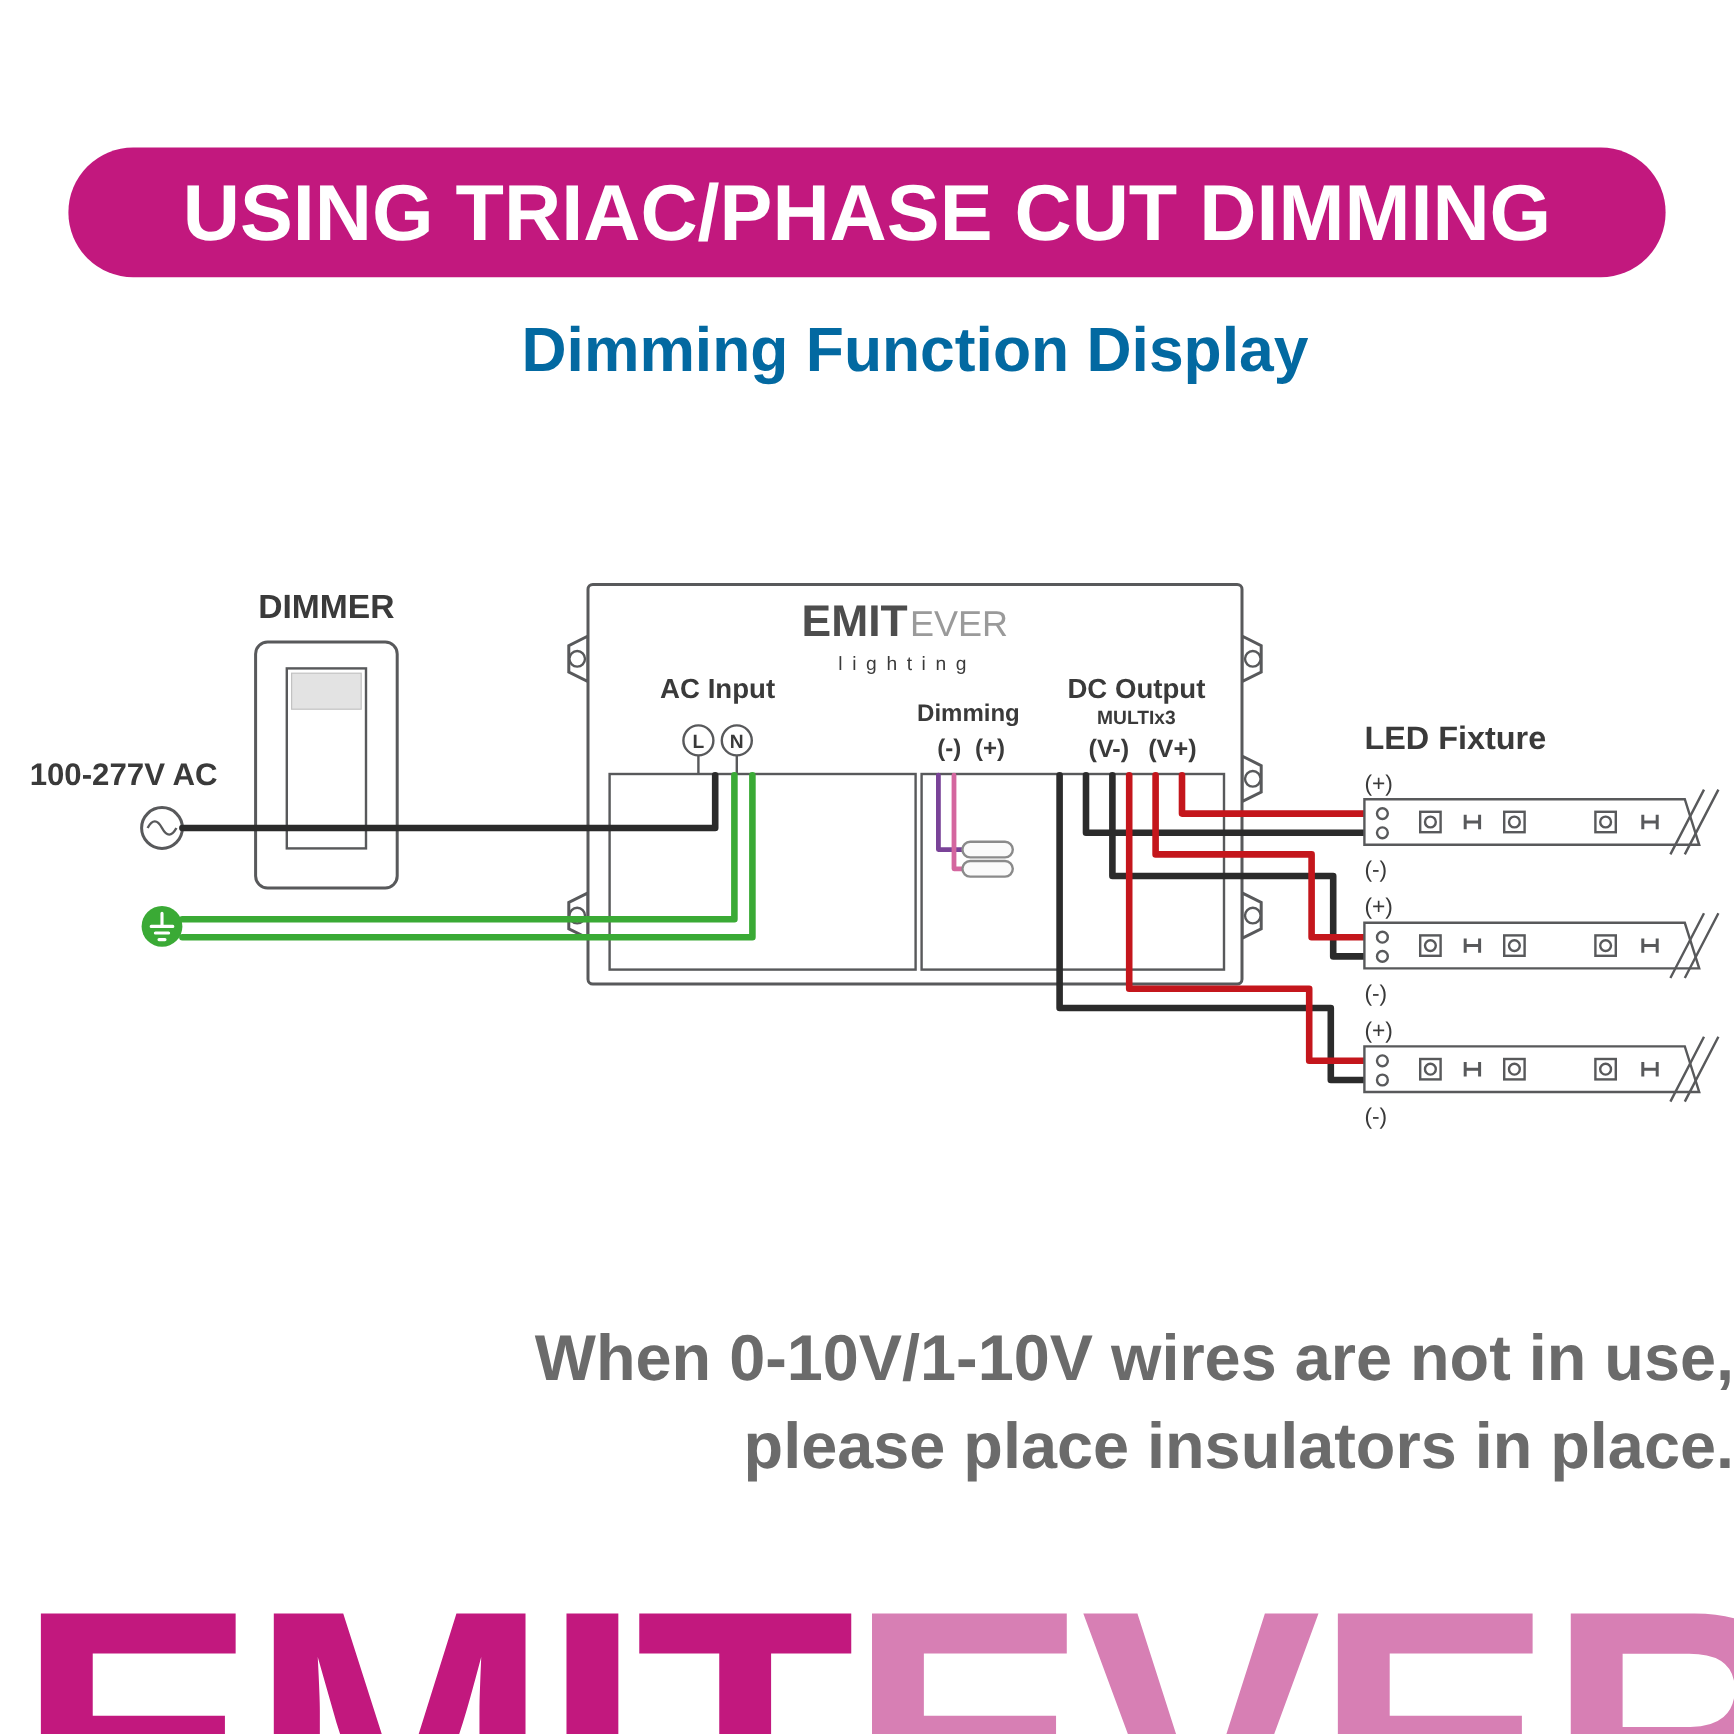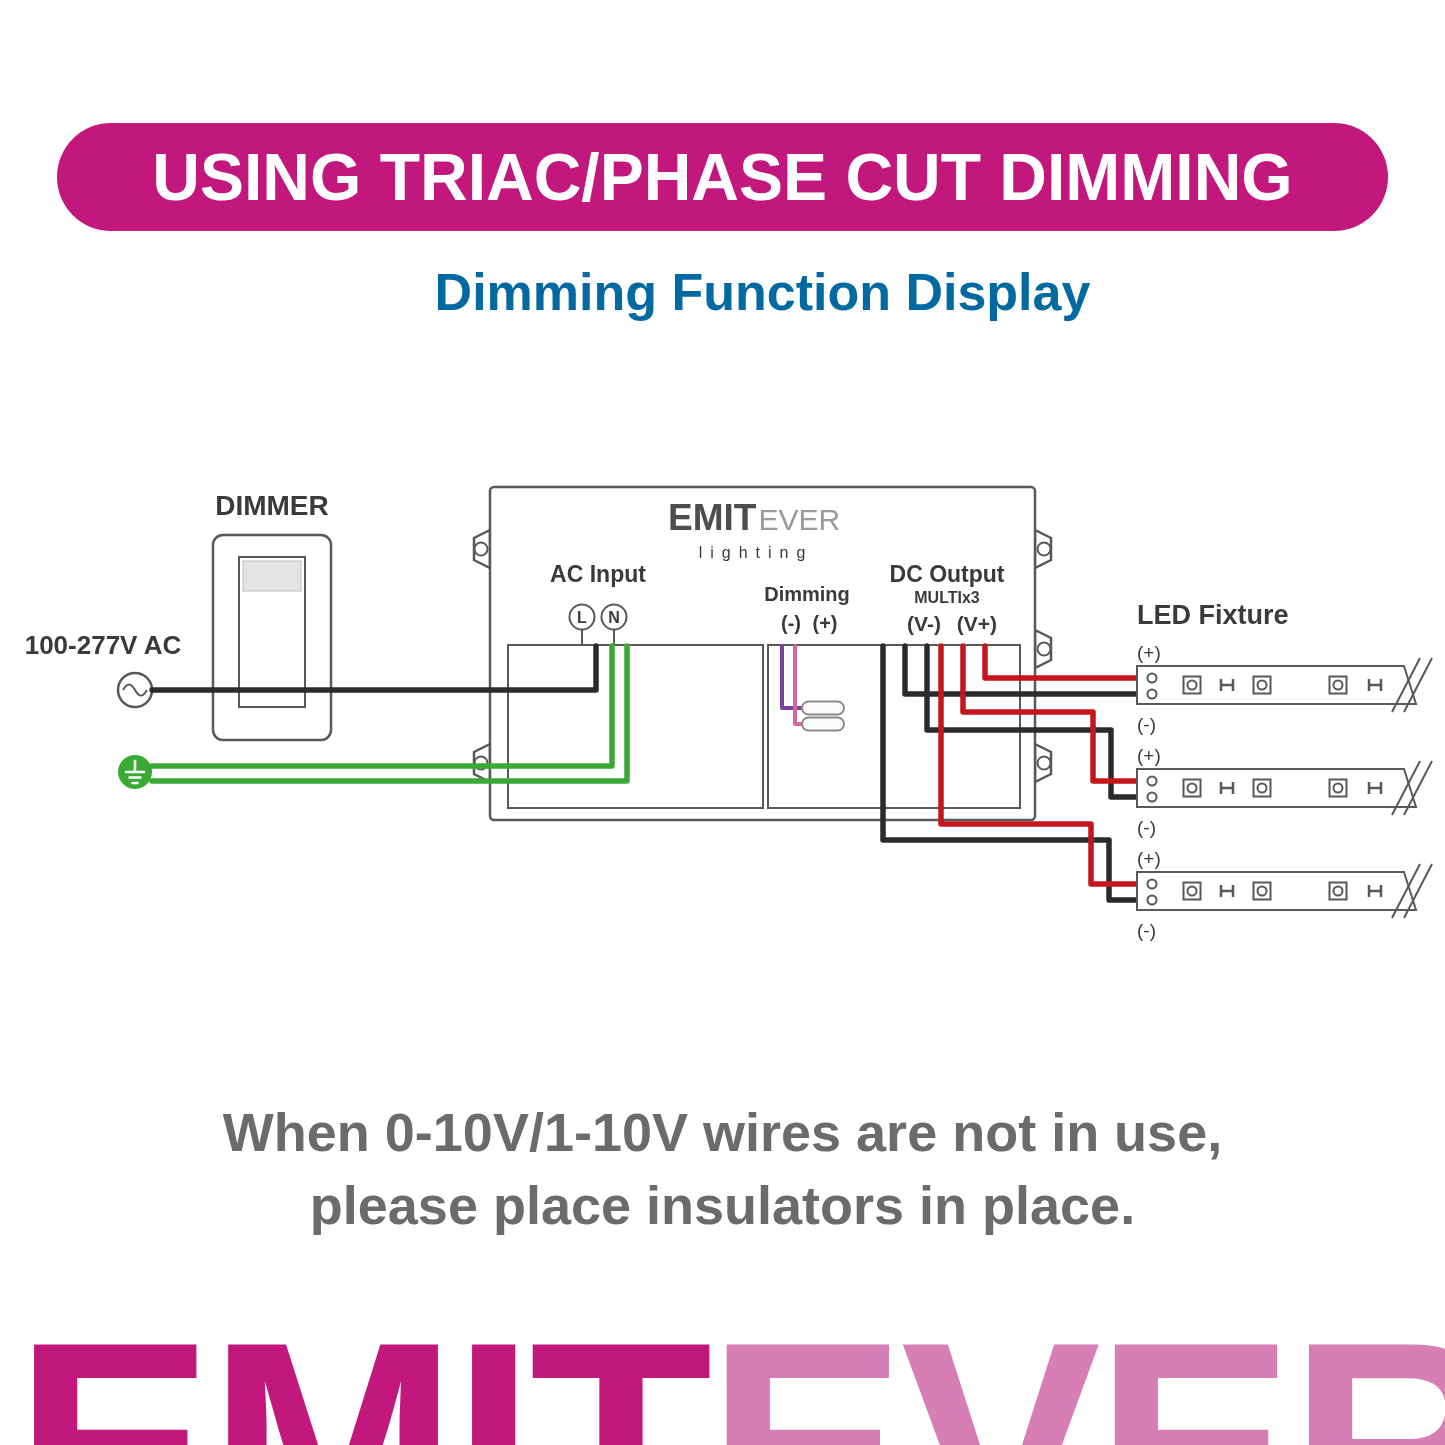--- a/index.html
+++ b/index.html
@@ -31,21 +31,21 @@
   .t-model{font-size:16px;font-weight:bold}
   .t-vsign{font-size:21px;font-weight:bold}
   .t-pol{font-size:19px;fill:#4a4a4a}
   .outline25{fill:#fff;stroke:#58595b;stroke-width:2.5}
   .outline20{fill:none;stroke:#58595b;stroke-width:2}
   .hole{fill:#fff;stroke:#58595b;stroke-width:2}
   .wire{fill:none;stroke-width:5.5;stroke-linejoin:round;stroke-linecap:round}
   .wire4{fill:none;stroke-width:4;stroke-linejoin:round;stroke-linecap:round}
   .stub{stroke:#58595b;stroke-width:2}
   .footer-note{
-    position:absolute;top:1096px;left:0;width:100%;text-align:center;
+    position:absolute;top:1096px;left:0;width:100%;text-align:right;
     font-size:54px;font-weight:bold;color:#6b6b6b;line-height:1.35;
   }
   .watermark{
     position:absolute;left:0;bottom:0;width:1445px;height:148px;overflow:hidden;
   }
   .watermark-text{
     font-size:300px;font-weight:bold;line-height:1;letter-spacing:-6px;
     margin-left:14px;white-space:nowrap;
   }
   .wm-primary{color:#C2187E}

